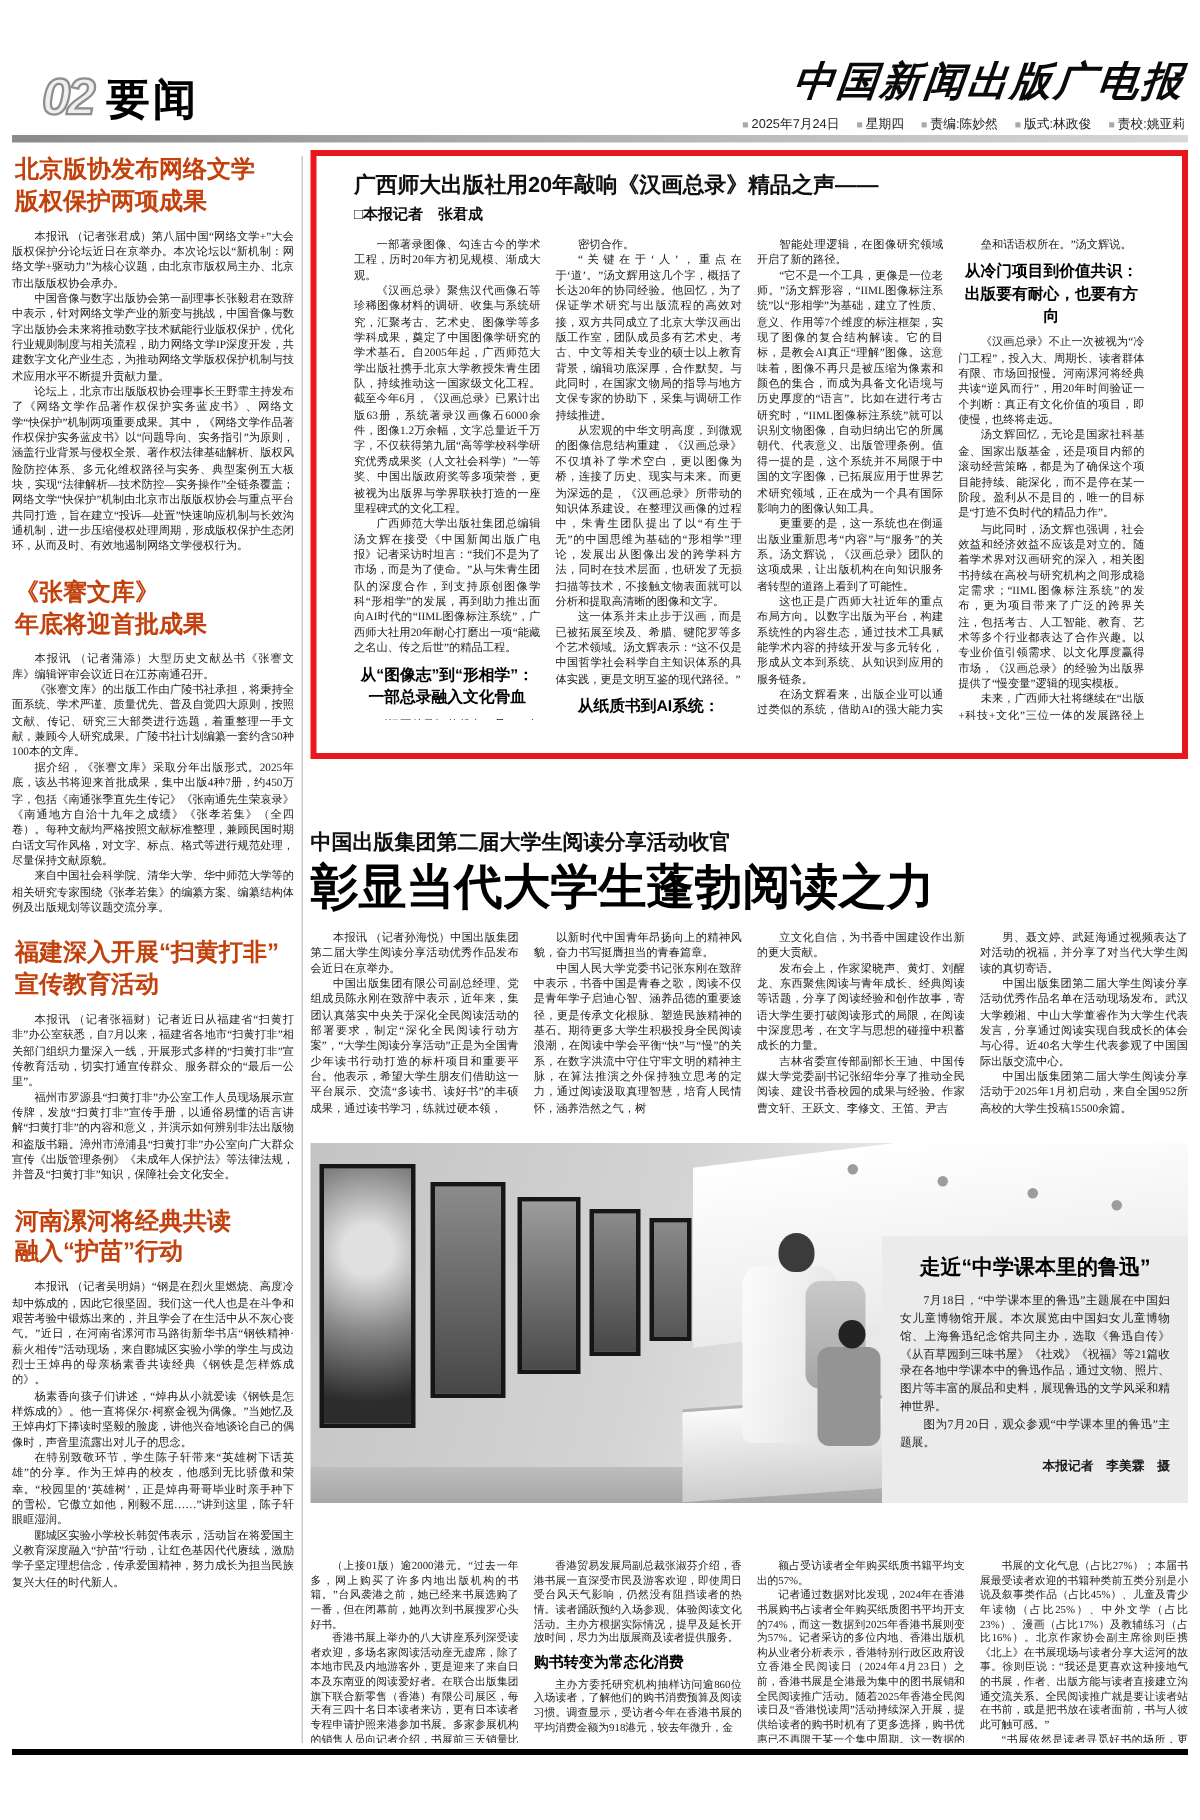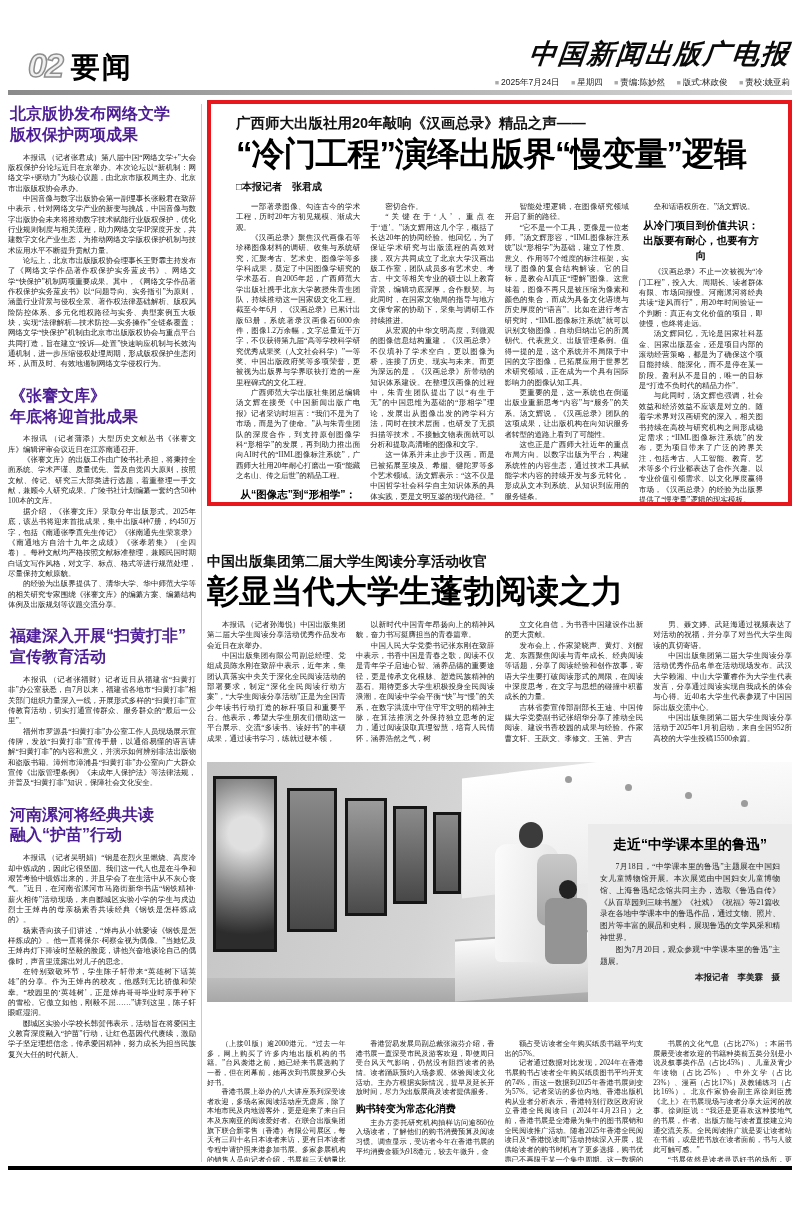--- a/index.html
+++ b/index.html
@@ -16,21 +16,21 @@
   .date-line { margin-top:5px; font-size:8.5px; color:#222; font-family:"Liberation Sans", sans-serif; }
   .d-item { margin-left:9px; }
   .d-item::before { content:"■ "; color:#a9a9a9; font-size:7px; }
   .header-rule { position:absolute; left:8px; right:8px; top:90px; height:5px;
                  background:linear-gradient(to right,#8a8a8a,#d9d9d9); }
 
   
   .sidebar { position:absolute; left:8px; top:104px; width:188px; height:1058px; overflow:hidden; }
   .side-art { margin-bottom:16px; }
   .side-title { font-family:"Liberation Sans", sans-serif; font-size:16px; font-weight:900; line-height:1.3;
-                margin:0 2px 7px 2px; color:#4c1d95; white-space:pre-line; }
+                margin:0 2px 7px 2px; color:#c2410c; white-space:pre-line; }
   .para { font-size:7.5px; line-height:1.38; text-align:justify; text-indent:2em; color:#222; }
 
   .v-rule { position:absolute; left:201px; top:104px; width:1px; height:1058px; background:#c9c9c9; }
 
   
   .featured { position:absolute; left:207px; top:100px; width:585px; height:406px; background:#fff;
               border:4px solid #e8161d; padding:8px 25px 6px; overflow:hidden; }
   .kicker { font-family:"Liberation Sans", sans-serif; font-size:14.5px; font-weight:bold; color:#111; margin:2px 0 3px; }
   .headline { font-family:"Liberation Sans", sans-serif; font-size:33px; font-weight:900; letter-spacing:-1px;
               line-height:1.12; margin:2px 0 7px; white-space:nowrap; color:#000; }
@@ -118,21 +118,21 @@
         <p class="para">论坛上，北京市出版版权协会理事长王野霏主持发布了《网络文学作品著作权保护实务蓝皮书》、网络文学“快保护”机制两项重要成果。其中，《网络文学作品著作权保护实务蓝皮书》以“问题导向、实务指引”为原则，涵盖行业背景与侵权全景、著作权法律基础解析、版权风险防控体系、多元化维权路径与实务、典型案例五大板块，实现“法律解析—技术防控—实务操作”全链条覆盖；网络文学“快保护”机制由北京市出版版权协会与重点平台共同打造，旨在建立“投诉—处置”快速响应机制与长效沟通机制，进一步压缩侵权处理周期，形成版权保护生态闭环，从而及时、有效地遏制网络文学侵权行为。</p>
       </div>
   </article>
   <article class="side-art">
     <h2 class="side-title">《张謇文库》
 年底将迎首批成果</h2>
     <div>
         <p class="para">本报讯 （记者蒲添）大型历史文献丛书《张謇文库》编辑评审会议近日在江苏南通召开。</p>
         <p class="para">《张謇文库》的出版工作由广陵书社承担，将秉持全面系统、学术严谨、质量优先、普及自觉四大原则，按照文献、传记、研究三大部类进行选题，着重整理一手文献，兼顾今人研究成果。广陵书社计划编纂一套约含50种100本的文库。</p>
         <p class="para">据介绍，《张謇文库》采取分年出版形式。2025年底，该丛书将迎来首批成果，集中出版4种7册，约450万字，包括《南通张季直先生传记》《张南通先生荣哀录》《南通地方自治十九年之成绩》《张孝若集》（全四卷）。每种文献均严格按照文献标准整理，兼顾民国时期白话文写作风格，对文字、标点、格式等进行规范处理，尽量保持文献原貌。</p>
-        <p class="para">的经验为出版界提供了、清华大学、华中师范大学等的相关研究专家围绕《张謇文库》的编纂方案、编纂结构体例及出版规划等议题交流分享。</p>
+        <p class="para">来自中国社会科学院、清华大学、华中师范大学等的相关研究专家围绕《张孝若集》的编纂方案、编纂结构体例及出版规划等议题交流分享。</p>
       </div>
   </article>
   <article class="side-art">
     <h2 class="side-title">福建深入开展“扫黄打非”
 宣传教育活动</h2>
     <div>
         <p class="para">本报讯 （记者张福财）记者近日从福建省“扫黄打非”办公室获悉，自7月以来，福建省各地市“扫黄打非”相关部门组织力量深入一线，开展形式多样的“扫黄打非”宣传教育活动，切实打通宣传群众、服务群众的“最后一公里”。</p>
         <p class="para">福州市罗源县“扫黄打非”办公室工作人员现场展示宣传牌，发放“扫黄打非”宣传手册，以通俗易懂的语言讲解“扫黄打非”的内容和意义，并演示如何辨别非法出版物和盗版书籍。漳州市漳浦县“扫黄打非”办公室向广大群众宣传《出版管理条例》《未成年人保护法》等法律法规，并普及“扫黄打非”知识，保障社会文化安全。</p>
       </div>
   </article>
@@ -145,21 +145,20 @@
         <p class="para">在特别致敬环节，学生陈子轩带来“英雄树下话英雄”的分享。作为王焯冉的校友，他感到无比骄傲和荣幸。“校园里的‘英雄树’，正是焯冉哥哥毕业时亲手种下的雪松。它傲立如他，刚毅不屈……”讲到这里，陈子轩眼眶湿润。</p>
         <p class="para">郾城区实验小学校长韩贺伟表示，活动旨在将爱国主义教育深度融入“护苗”行动，让红色基因代代赓续，激励学子坚定理想信念，传承爱国精神，努力成长为担当民族复兴大任的时代新人。</p>
       </div>
   </article>
 </aside>
 
 <div class="v-rule"></div>
 
 <section class="featured">
   <div class="kicker">广西师大出版社用20年敲响《汉画总录》精品之声——</div>
-  <h1 class="headline">“冷门工程”演绎出版界“慢变量”逻辑</h1>
   <div class="byline">□本报记者　张君成</div>
   <div class="cols">
     <div class="col">
         <p class="para">一部著录图像、勾连古今的学术工程，历时20年方初见规模、渐成大观。</p>
         <p class="para">《汉画总录》聚焦汉代画像石等珍稀图像材料的调研、收集与系统研究，汇聚考古、艺术史、图像学等多学科成果，奠定了中国图像学研究的学术基石。自2005年起，广西师范大学出版社携手北京大学教授朱青生团队，持续推动这一国家级文化工程。截至今年6月，《汉画总录》已累计出版63册，系统著录汉画像石6000余件，图像1.2万余幅，文字总量近千万字，不仅获得第九届“高等学校科学研究优秀成果奖（人文社会科学）”一等奖、中国出版政府奖等多项荣誉，更被视为出版界与学界联袂打造的一座里程碑式的文化工程。</p>
         <p class="para">广西师范大学出版社集团总编辑汤文辉在接受《中国新闻出版广电报》记者采访时坦言：“我们不是为了市场，而是为了使命。”从与朱青生团队的深度合作，到支持原创图像学科“形相学”的发展，再到助力推出面向AI时代的“IIML图像标注系统”，广西师大社用20年耐心打磨出一项“能藏之名山、传之后世”的精品工程。</p>
         <h4 class="subhead">从“图像志”到“形相学”：
 一部总录融入文化骨血</h4>
         <p class="para">《汉画总录》的起点，是1995年由朱青生团队发起的“中国图像志”工程，旨在研究和著录存世汉代图像，形成一部完整的汉代图像志。这项工作最初并不显眼，却充满艰辛。“非朝夕可成之事业。”汤文辉一语道出其中艰难与执着。2005年，广西师大社正式与朱青生团队合作，承担出版任务，开始了长时段的</p>
       </div>

